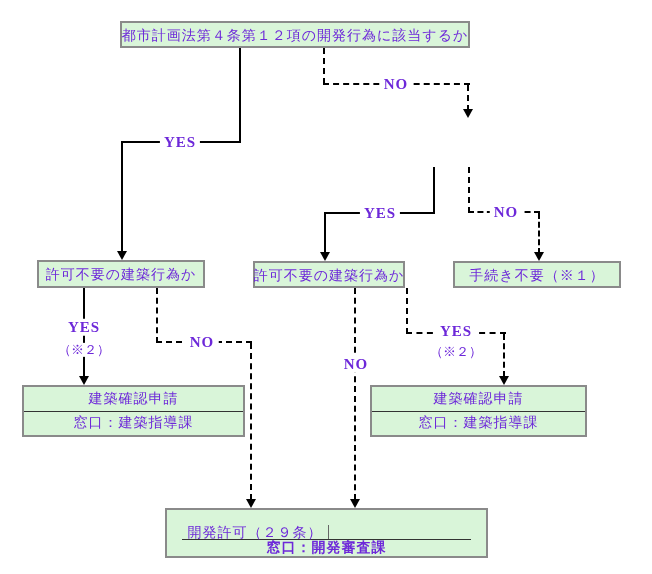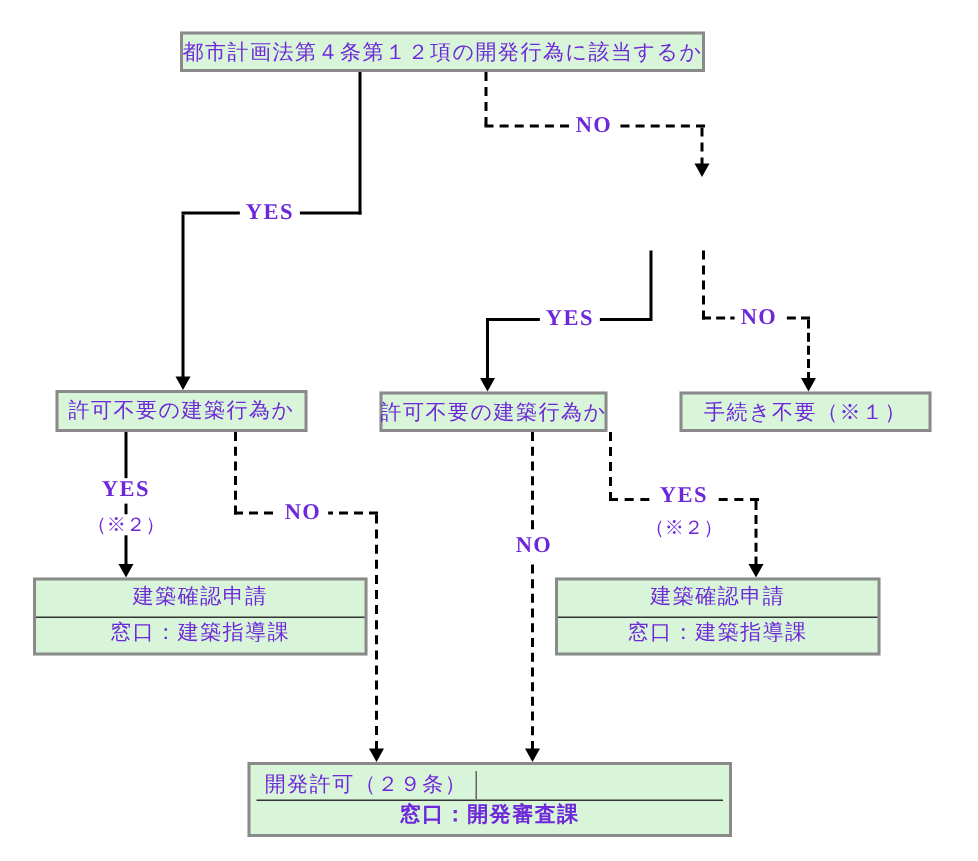--- a/index.html
+++ b/index.html
@@ -8,21 +8,21 @@
   .box{position:absolute;box-sizing:border-box;
        background:var(--box-fill,#d9f5d9);
        border:2px solid var(--box-border,#8a8a8a);
        font-size:14px;line-height:1;}
   .center{display:flex;align-items:center;justify-content:center;letter-spacing:1px;white-space:nowrap;}
   .two-line{display:flex;flex-direction:column;justify-content:center;padding-left:10px;letter-spacing:1px;}
   .two-line div{line-height:22px;white-space:nowrap;}
   .stack{display:flex;flex-direction:column;}
   .stack .row{flex:1;display:flex;align-items:center;justify-content:center;letter-spacing:1px;white-space:nowrap;font-family:Liberation Serif, serif;}
   .stack .row.divider{border-bottom:1px solid #333;}
-  .permit{display:flex;flex-direction:column;padding:4px;}
+  .permit{display:flex;flex-direction:column;padding:15px;}
   .prow{flex:1;display:flex;}
   .prow.top{border-bottom:1px solid #333;}
   .pcell{display:flex;align-items:center;justify-content:center;letter-spacing:1px;white-space:nowrap;}
   .pcell.first{border-right:1px solid #666;}
   .prow.bottom{display:flex;align-items:center;justify-content:center;letter-spacing:1px;font-weight:bold;}
   .ln{position:absolute;}
   .ln.v{width:0;border-left:2px solid var(--line,#000);}
   .ln.h{height:0;border-top:2px solid var(--line,#000);}
   .ln.v.dash{border-left-style:dashed;}
   .ln.h.dash{border-top-style:dashed;}

